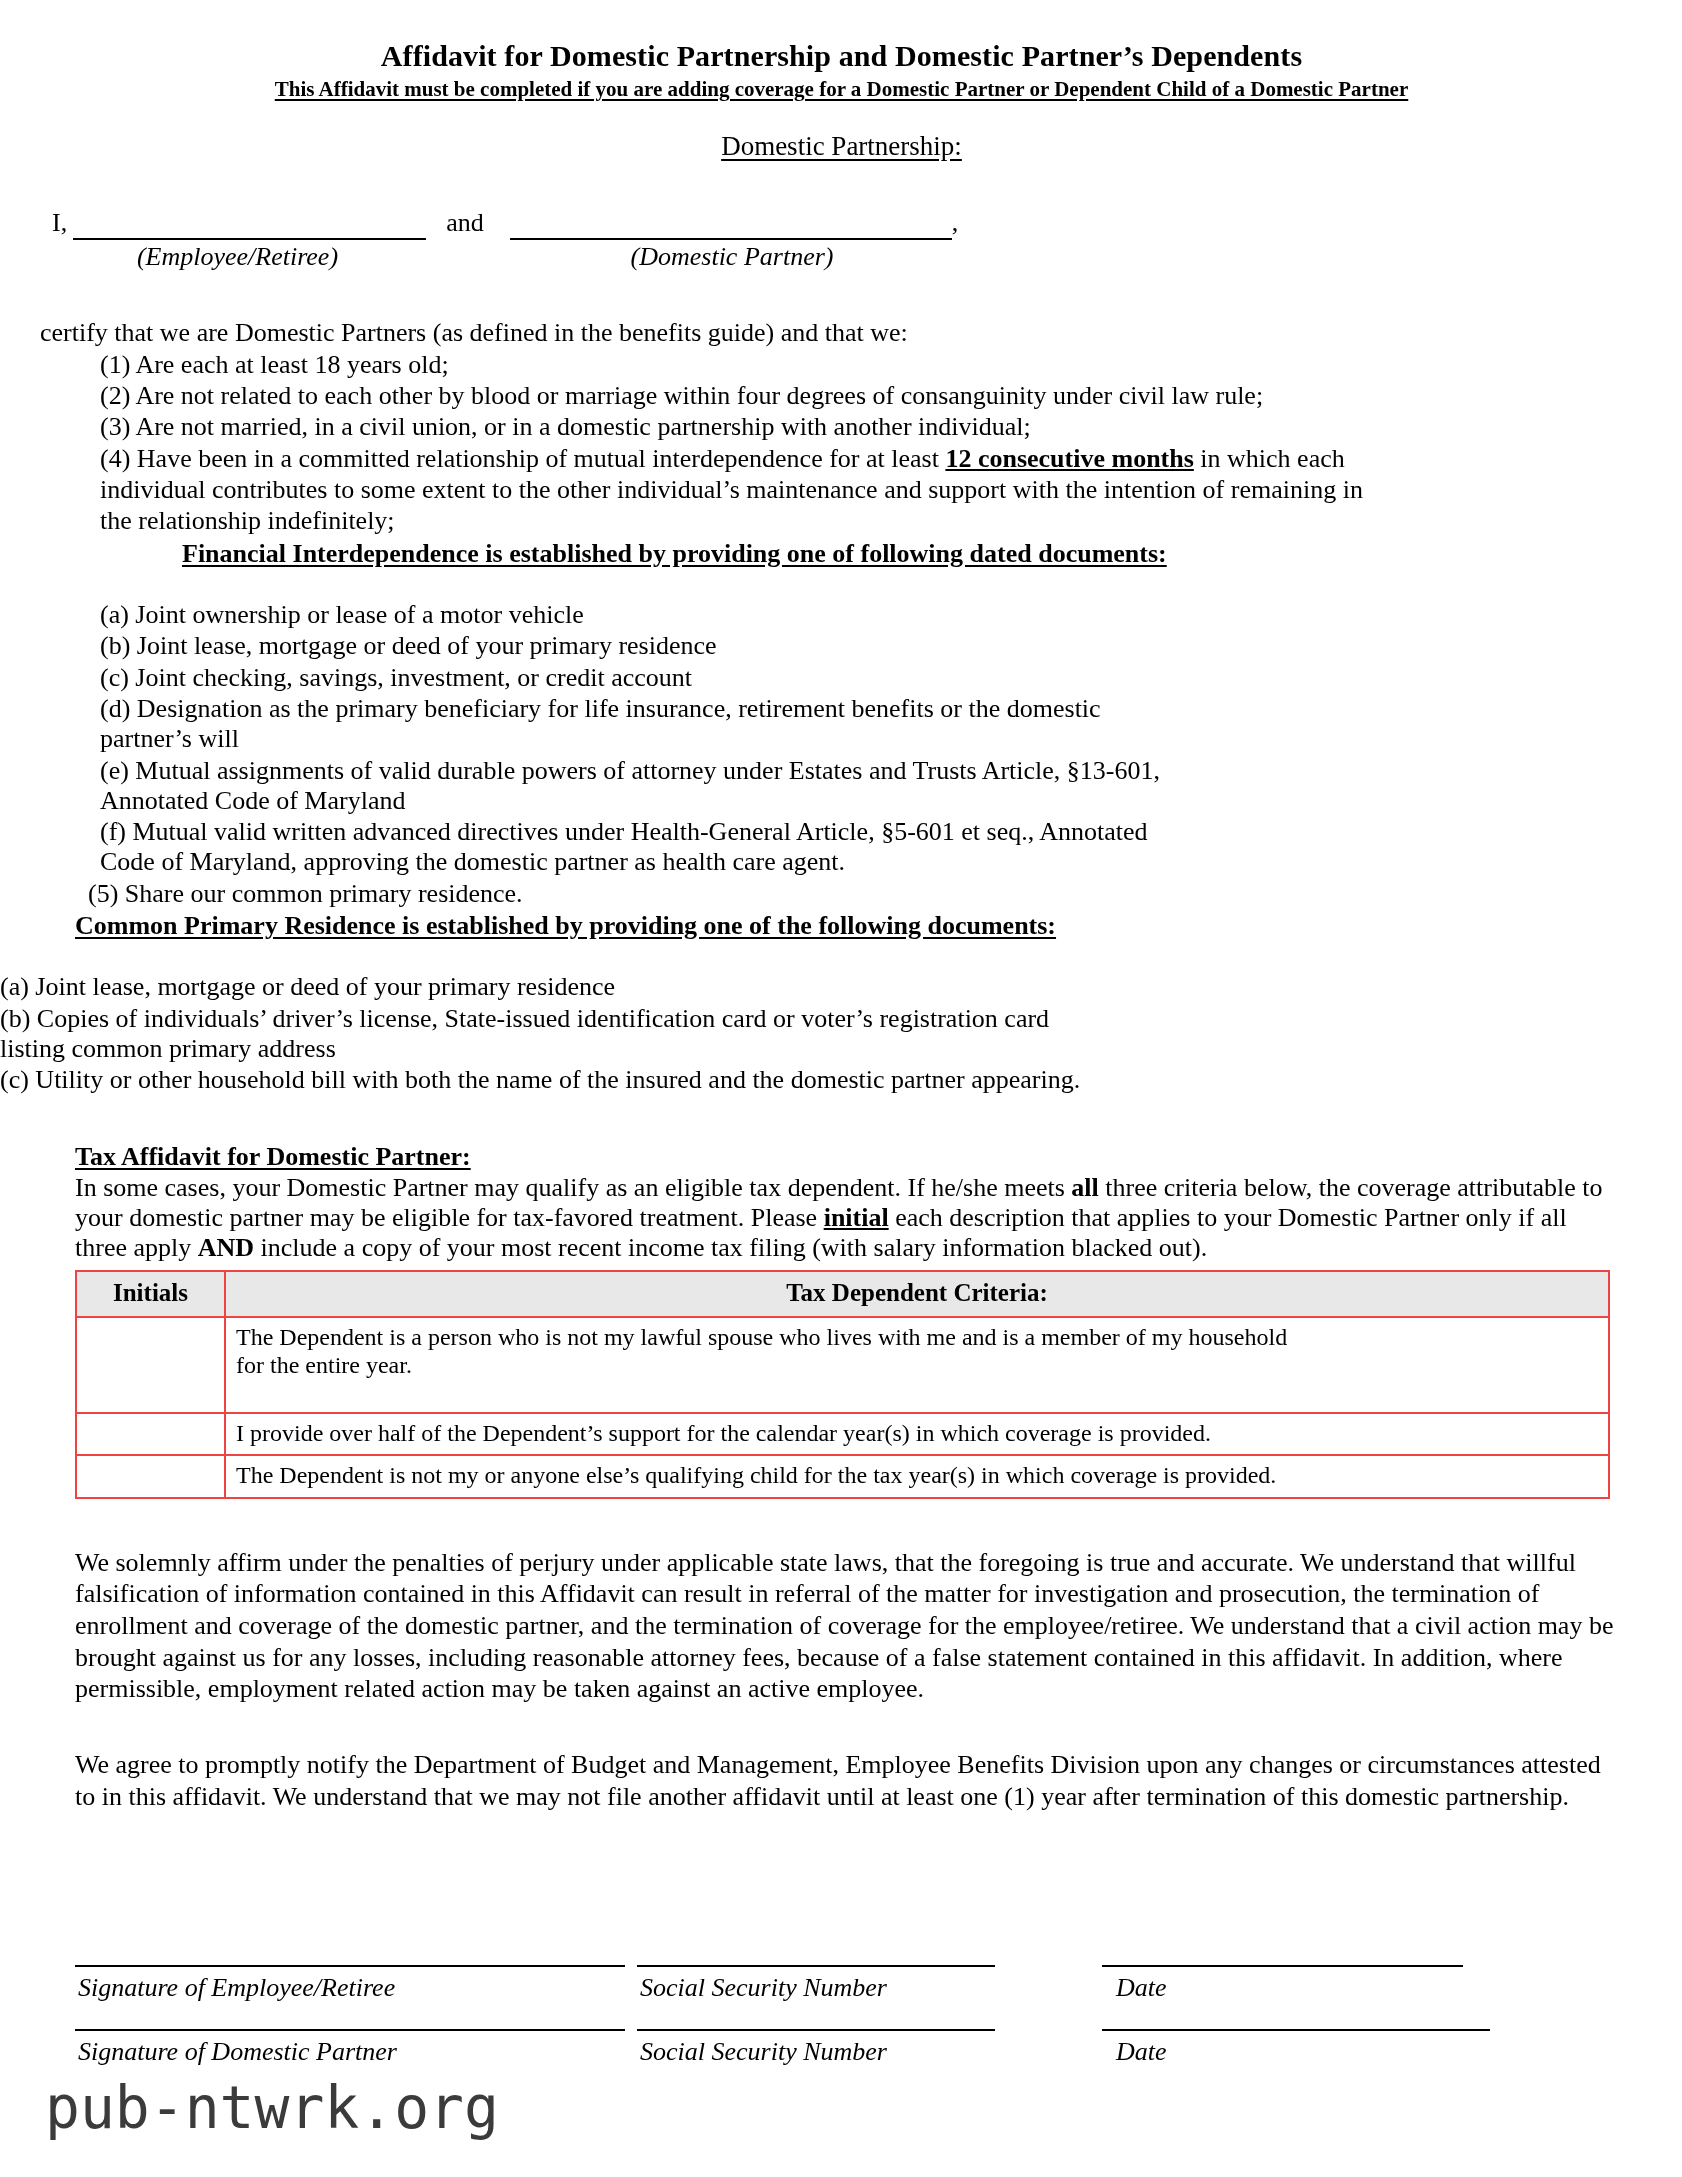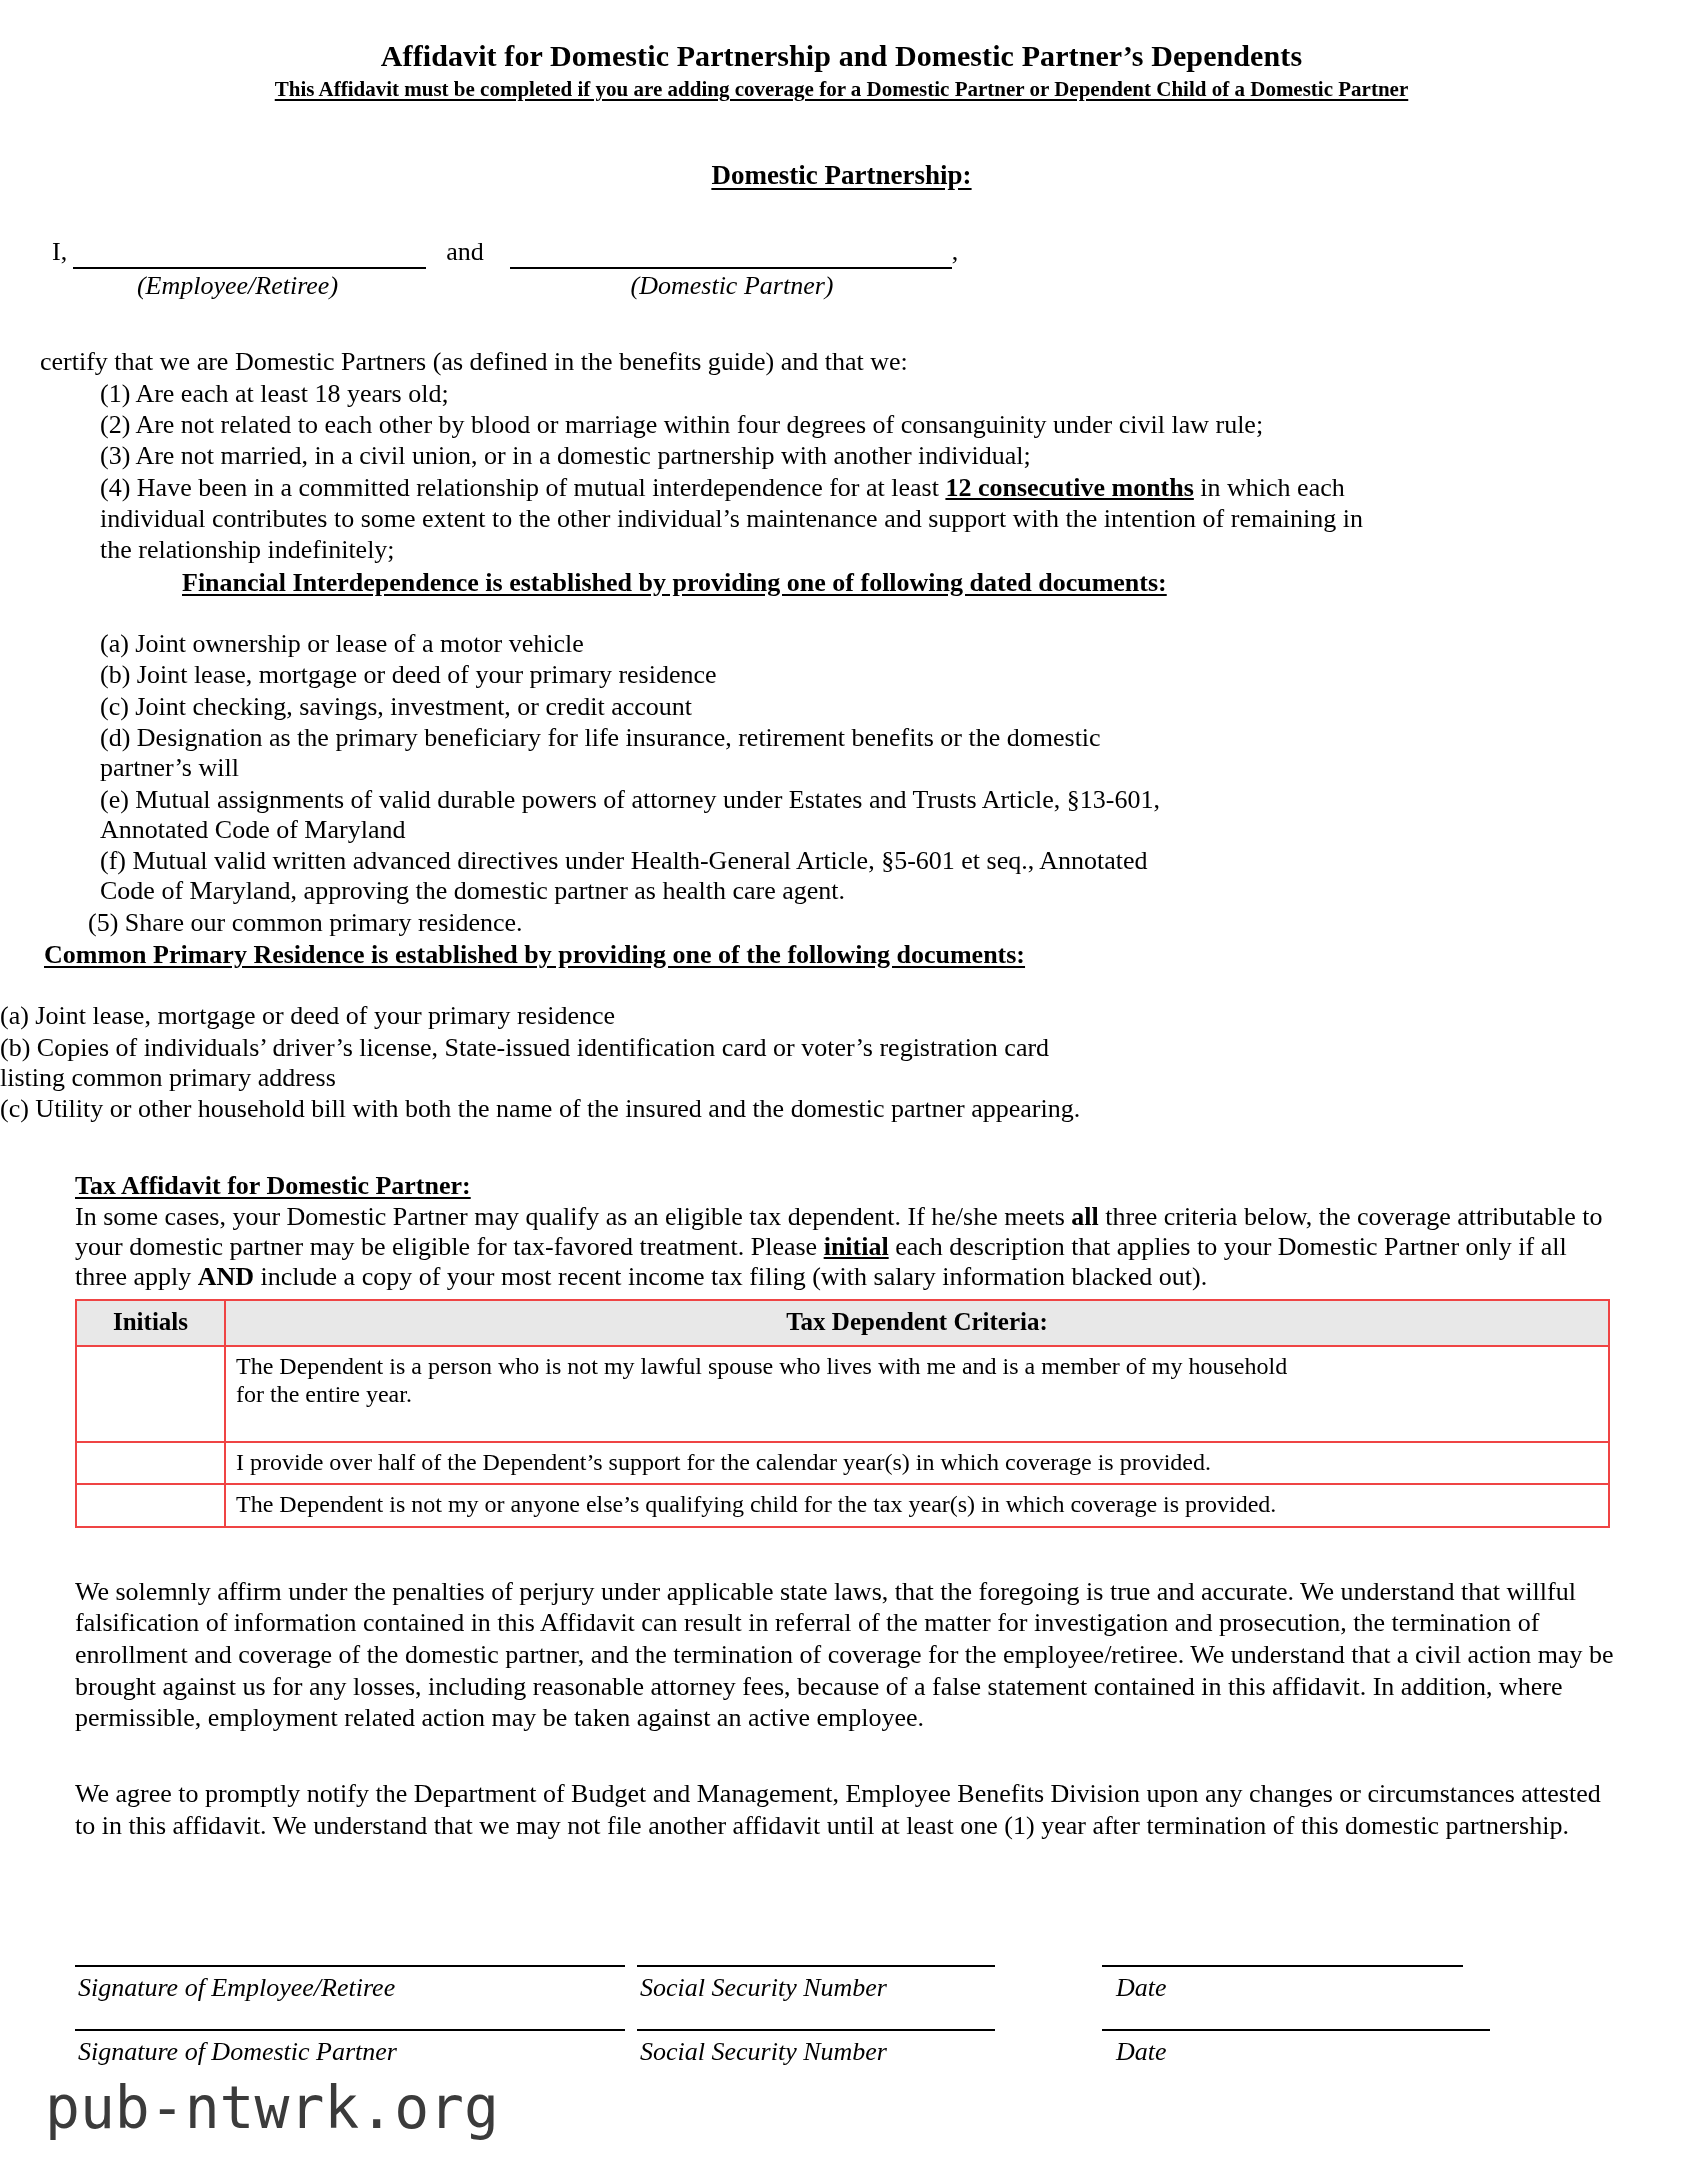--- a/index.html
+++ b/index.html
@@ -40,24 +40,24 @@
     text-decoration: underline;
     text-underline-offset: 3px;
     line-height: 1.2;
     margin-top: 4px;
   }
 
   
   .section-head {
     text-align: center;
     font-size: 27px;
-    font-weight: bold;
+    font-weight: normal;
     text-decoration: underline;
     text-underline-offset: 4px;
-    margin-top: 57px;
+    margin-top: 28px;
   }
 
   
   .fillrow {
     margin-top: 46px;
     padding-left: 52px;
     font-size: 26px;
     display: flex;
     align-items: flex-end;
     white-space: nowrap;
@@ -111,21 +111,21 @@
   }
 
   .sub-head {
     font-weight: bold;
     text-decoration: underline;
     text-underline-offset: 3px;
     display: block;
     margin-top: 2px;
   }
   .sub-head.fin { padding-left: 82px; }
-  .sub-head.cpr { padding-left: 44px; }
+  .sub-head.cpr { padding-left: 75px; }
 
   .letterlist {
     padding-left: 247px;
     margin-top: 1px;
   }
   .letterlist .li { display: block; margin-top: 1px; }
   .letterlist .cont { display: block; }
 
   .cpr-letterlist {
     padding-left: 247px;

